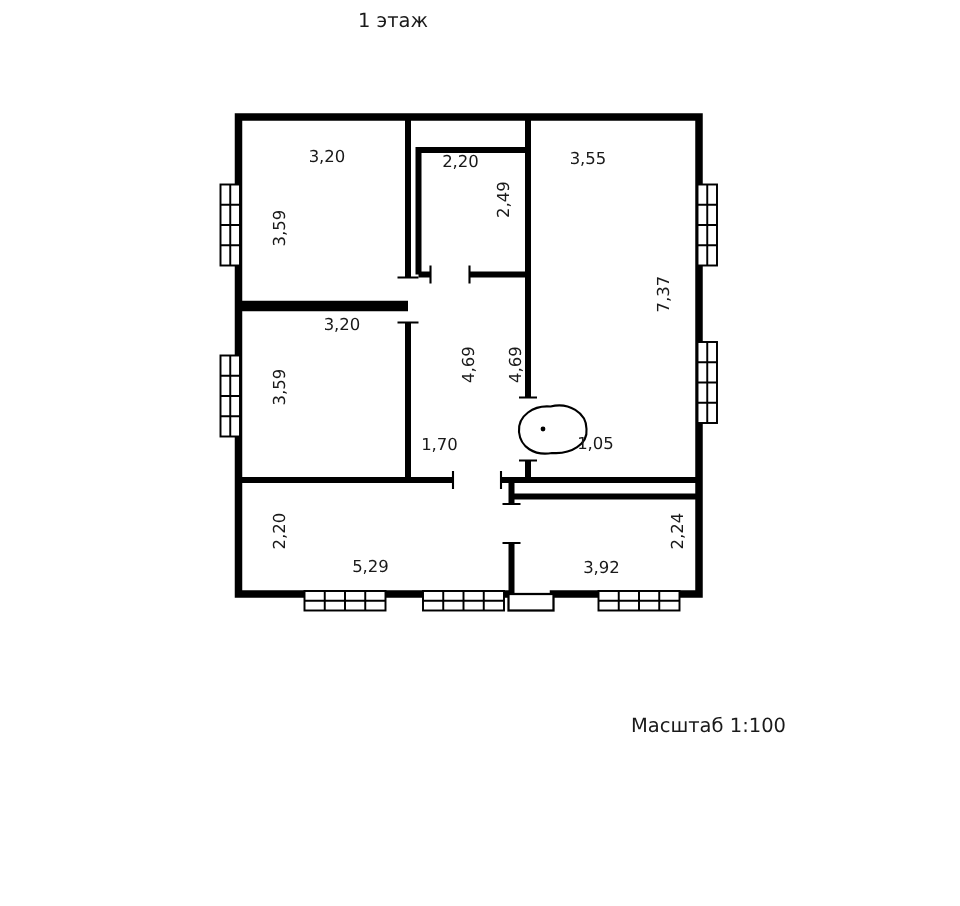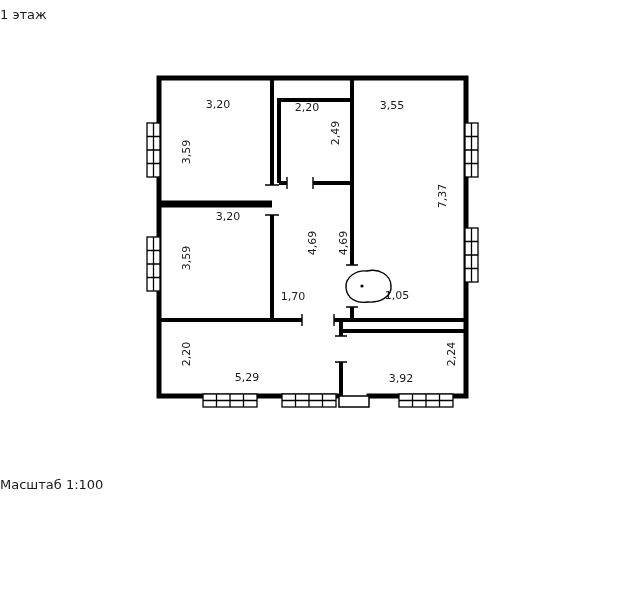--- a/index.html
+++ b/index.html
@@ -5,25 +5,25 @@
   html, body { margin: 0; padding: 0; }
   body {
     width: 640px; height: 604px;
     background: #ffffff;
     position: relative; overflow: hidden;
     font-family: "DejaVu Sans", "Liberation Sans", sans-serif;
     color: #1a1a1a;
   }
   .title {
     position: absolute; top: 7px; left: 0; width: 524px;
-    text-align: left; font-size: 13px;
+    text-align: center; font-size: 13px;
   }
   .caption {
     position: absolute; top: 477px; left: 0; width: 524px;
-    text-align: left; font-size: 13px;
+    text-align: right; font-size: 13px;
   }
   svg.plan { position: absolute; top: 0; left: 0; }
   svg.plan text {
     font-family: "DejaVu Sans", "Liberation Sans", sans-serif;
     font-size: 11px; fill: #1a1a1a;
   }
 </style>
 </head>
 <body>
 

